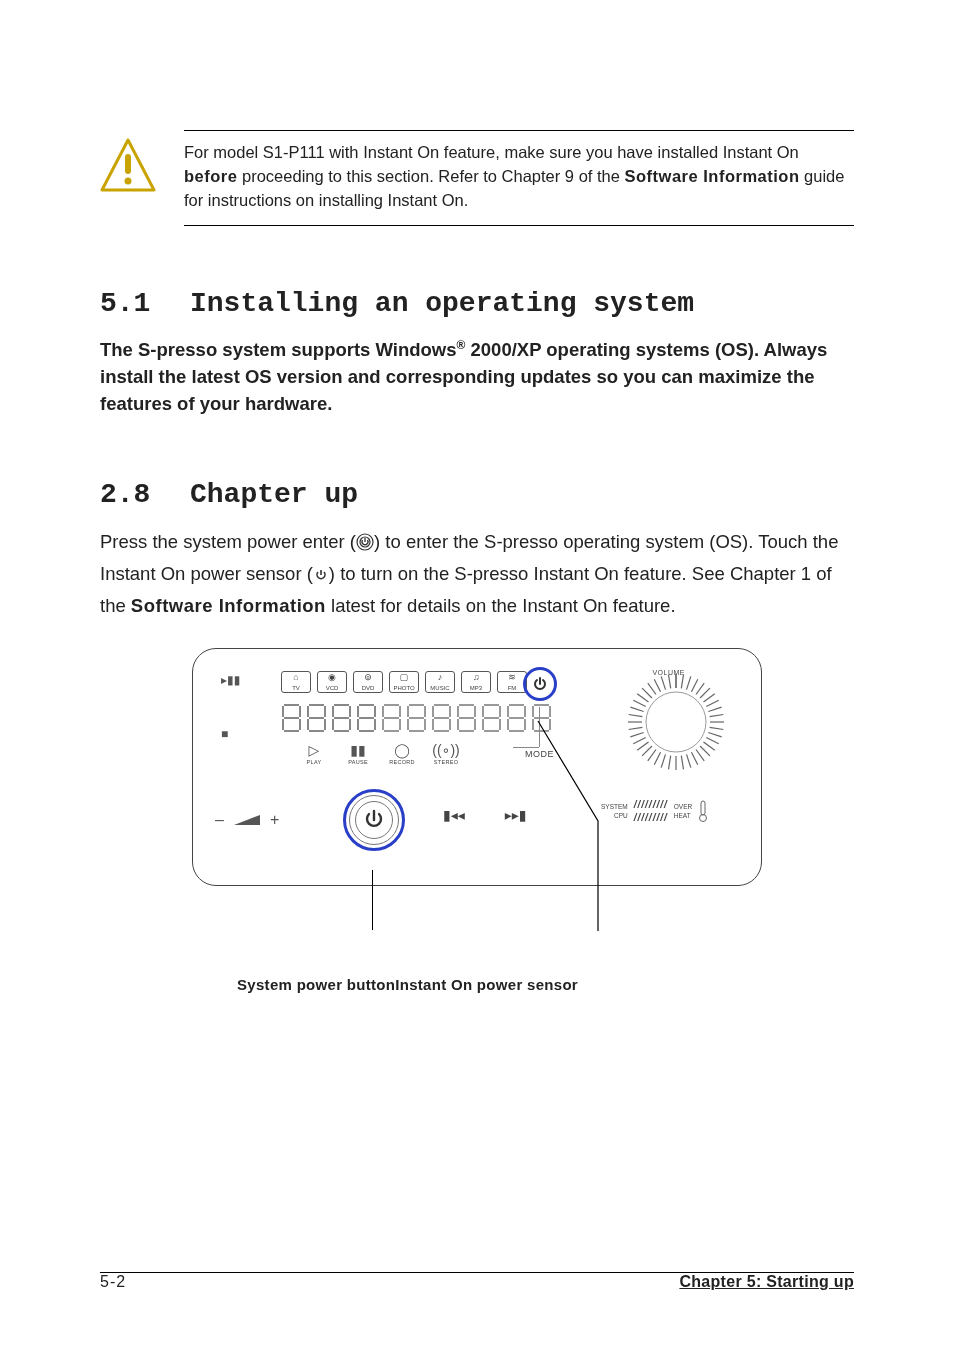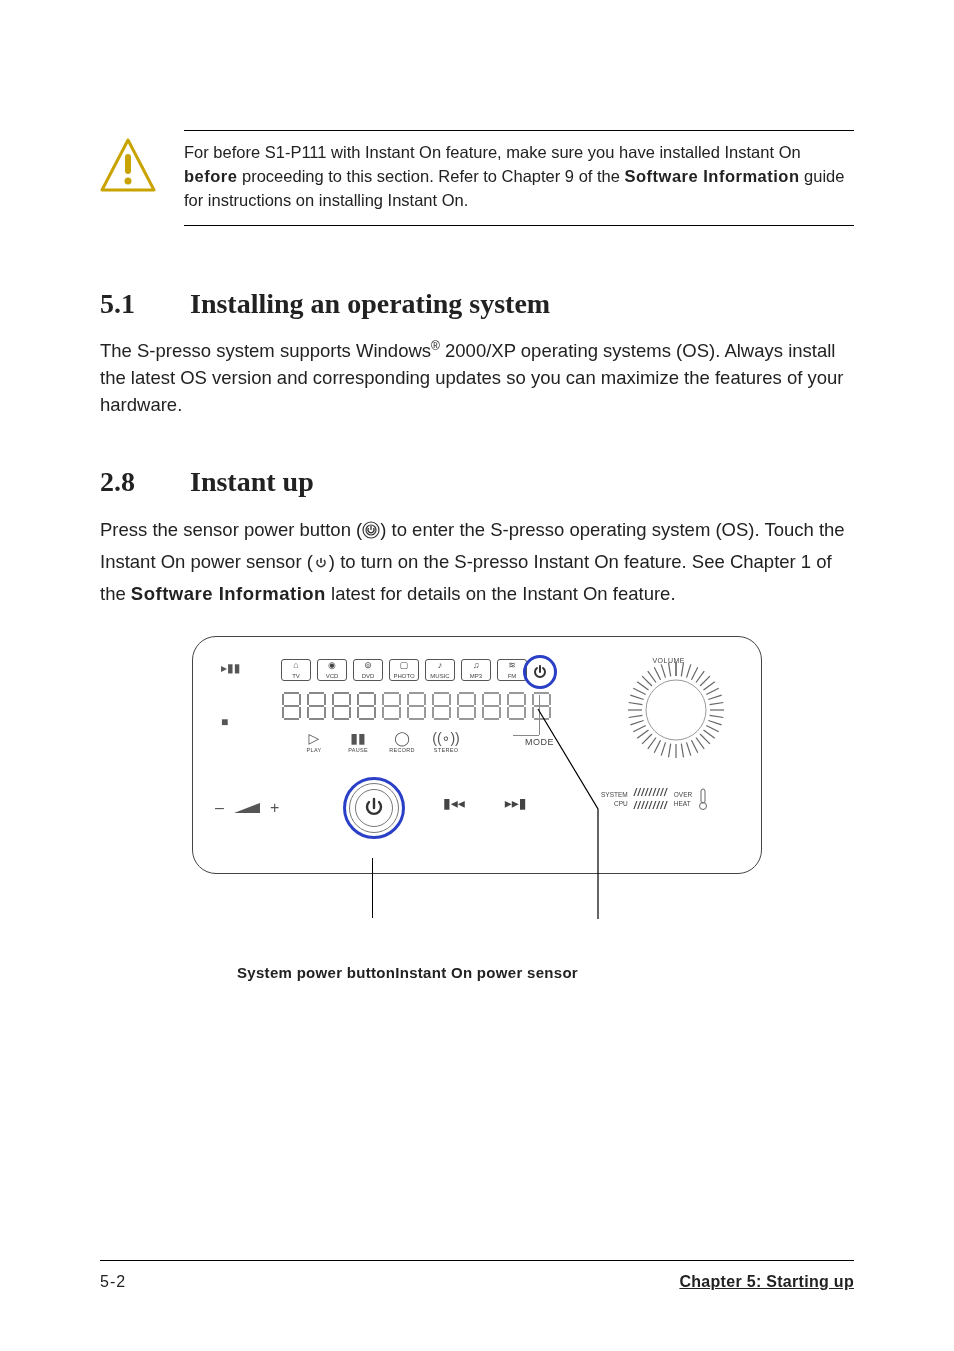--- a/index.html
+++ b/index.html
@@ -28,30 +28,31 @@
     flex: 1;
     border-top: 1.5px solid #000;
     border-bottom: 1.5px solid #000;
     padding: 10px 0 12px 0;
     font-size: 16.5px;
     line-height: 1.45;
   }
   .warn-text-wrap b.it { font-weight: bold; letter-spacing: 0.5px; }
   .warn-text-wrap b.sp { font-weight: bold; letter-spacing: 0.5px; }
   h2.section {
-    font-family: Liberation Serif, serif;
+    font-family: Liberation Mono, monospace;
     font-weight: bold;
     font-size: 28px;
     margin-bottom: 18px;
   }
   h2.section .num { display:inline-block; width: 90px; }
   p.body {
     font-size: 18.5px;
     line-height: 1.45;
-    margin-bottom: 48px;
+    margin-bottom: 62px;
+    font-weight: bold;
   }
   p.body .sup { font-size: 12px; vertical-align: super; }
   p.body2 {
     font-size: 18.5px;
     line-height: 1.55;
     margin-bottom: 28px;
   }
   p.body2 b.sp { font-weight: bold; letter-spacing: 0.5px; }
   .inline-icon {
     display:inline-block; vertical-align: -3px;
@@ -138,55 +139,55 @@
   .leads .l2line { position:absolute; left:346px; top:-185px; width:120px; height:210px; }
   .leads .l2line svg { width:120px; height:210px; overflow:visible; }
   .captions {
     width: 640px; margin: 0 auto; display:flex; 
     font-size:15px; font-weight:bold; letter-spacing:0.3px;
     padding-left: 60px;
   }
   .captions span:first-child { margin-left: 20px; }
   .footer {
     position:absolute; left:100px; right:100px; bottom:60px;
-    border-top:1.5px solid #000; padding-top:12px;
+    border-top:1.5px solid #000; padding-top:0;
     display:flex; justify-content:space-between;
     font-size:16px;
   }
   .footer .pg { letter-spacing:1px; font-weight:500; }
   .footer .ch { font-weight:bold; letter-spacing:0.3px;text-decoration:underline; }
 </style>
 </head>
 <body>
 
 <div class="warn-row">
   <div class="warn-icon">
     <svg viewBox="0 0 56 56">
       <polygon points="28,2 54,52 2,52" fill="none" stroke="#c9a300" stroke-width="3" stroke-linejoin="round"></polygon>
       <rect x="25" y="16" width="6" height="20" rx="3" fill="#c9a300"></rect>
       <circle cx="28" cy="43" r="3.5" fill="#c9a300"></circle>
     </svg>
   </div>
   <div class="warn-text-wrap">
-    <span>For before S1-P111 with Instant On feature, make sure you have installed Instant On </span><b class="it">before</b><span> proceeding to this section. Refer to Chapter 9 of the </span><b class="sp">Software Information</b><span> guide for instructions on installing Instant On.</span>
+    <span>For model S1-P111 with Instant On feature, make sure you have installed Instant On </span><b class="it">before</b><span> proceeding to this section. Refer to Chapter 9 of the </span><b class="sp">Software Information</b><span> guide for instructions on installing Instant On.</span>
   </div>
 </div>
 
 <h2 class="section">
   <span class="num">5.1</span><span>Installing an operating system</span>
 </h2>
 <p class="body">
   <span>The S-presso system supports Windows</span><span class="sup">®</span><span> 2000/XP operating systems (OS). Always install the latest OS version and corresponding updates so you can maximize the features of your hardware.</span>
 </p>
 
 <h2 class="section">
-  <span class="num">2.8</span><span>Instant up</span>
+  <span class="num">2.8</span><span>Chapter up</span>
 </h2>
 <p class="body2">
-  <span>Press the sensor power button (</span><span class="inline-icon"><svg width="18" height="18" viewBox="0 0 18 18">
+  <span>Press the system power enter (</span><span class="inline-icon"><svg width="18" height="18" viewBox="0 0 18 18">
         <circle cx="9" cy="9" r="8" fill="none" stroke="#333" stroke-width="1.2"></circle>
         <circle cx="9" cy="9" r="5" fill="none" stroke="#333" stroke-width="1.2"></circle>
         <path d="M9 5 v4 M6.5 7 a3 3 0 1 0 5 0" fill="none" stroke="#333" stroke-width="1.3"></path>
       </svg></span><span>) to enter the S-presso operating system (OS). Touch the Instant On power sensor (</span><span class="inline-icon"><svg width="16" height="16" viewBox="0 0 16 16">
         <path d="M8 3 v5 M5 5 a4 4 0 1 0 6 0" fill="none" stroke="#333" stroke-width="1.6"></path>
       </svg></span><span>) to turn on the S-presso Instant On feature. See Chapter 1 of the </span><b class="sp">Software Information</b><span> latest for details on the Instant On feature.</span>
 </p>
 
 <div class="panel-wrap">
   <div class="panel">

